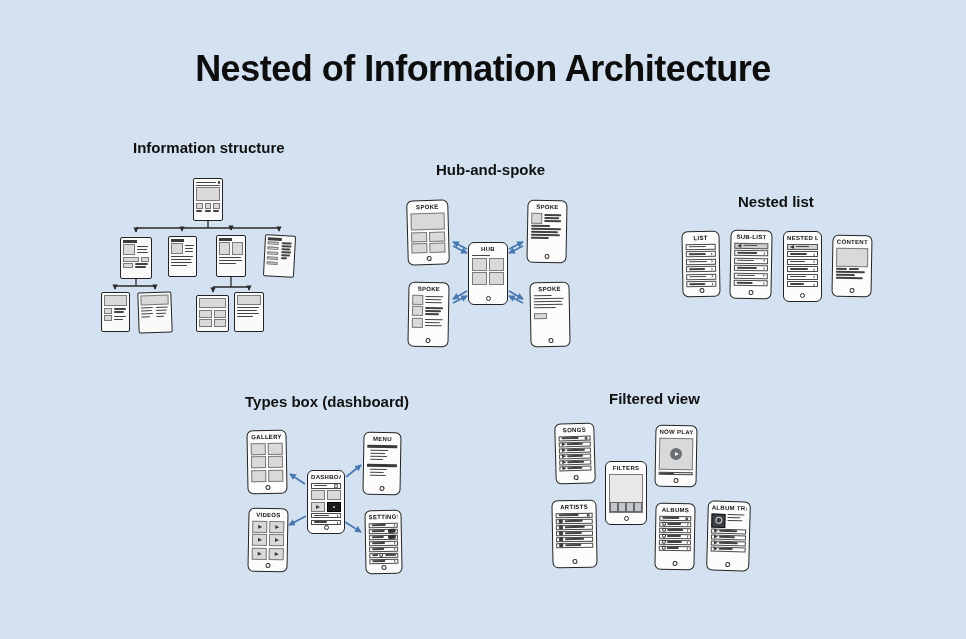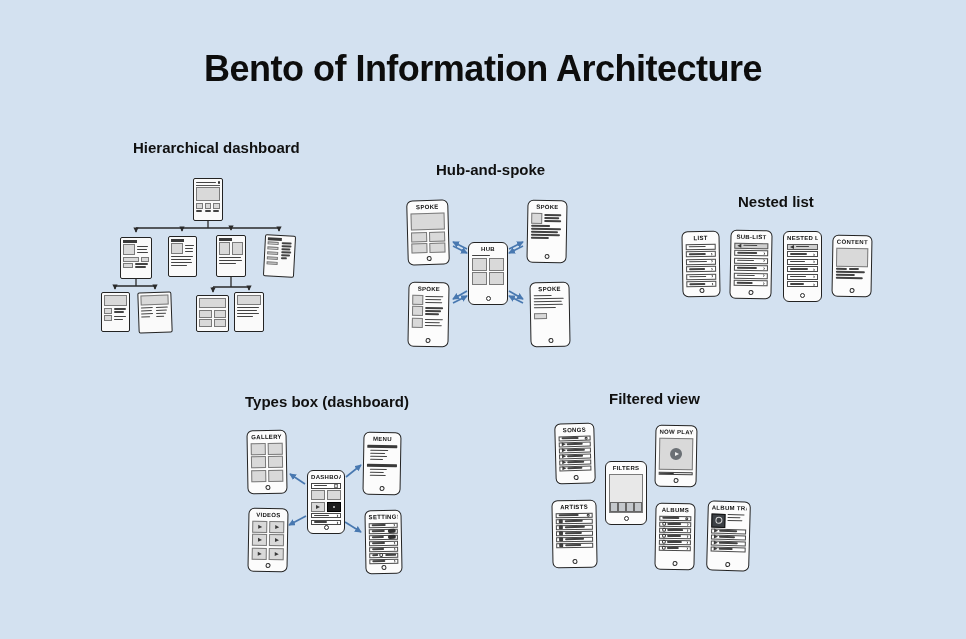--- a/index.html
+++ b/index.html
@@ -53,24 +53,24 @@
   .ring{width:4px;height:4px;border:1px solid #333;border-radius:50%;flex-shrink:0;}
   .person{width:4.5px;height:4.5px;background:#3d3d3d;border-radius:1px;flex-shrink:0;}
   .chd{display:flex;align-items:center;gap:1.5px;border-bottom:1px solid #555;
        padding-bottom:1px;flex-shrink:0;}
   .dot{width:2.5px;height:2.5px;background:#333;border-radius:50%;flex-shrink:0;}
   .hbar{height:2.5px;background:#3a3a3a;width:55%;flex-shrink:0;}
 </style>
 </head>
 <body>
 
-<div class="title">Bento of Information Architecture</div>
+<div class="title">Nested of Information Architecture</div>
 
 <div class="sec" style="left:95px;top:135px;width:215px;height:212px;">
-  <div class="seclabel" style="left:38px;top:4px;">Hierarchical dashboard</div>
+  <div class="seclabel" style="left:38px;top:4px;">Information structure</div>
 
   <svg class="overlay" width="215" height="212">
     <defs>
       <marker id="ah" markerWidth="6" markerHeight="6" refX="3.5" refY="2" orient="auto">
         <path d="M0,0 L4,2 L0,4 z" class="ink-head"></path>
       </marker>
     </defs>
     <path class="ink-line" d="M113,86 V93 M41,93 H184"></path>
     <path class="ink-line" d="M41,93 V97" marker-end="url(#ah)"></path>
     <path class="ink-line" d="M87,93 V96" marker-end="url(#ah)"></path>

